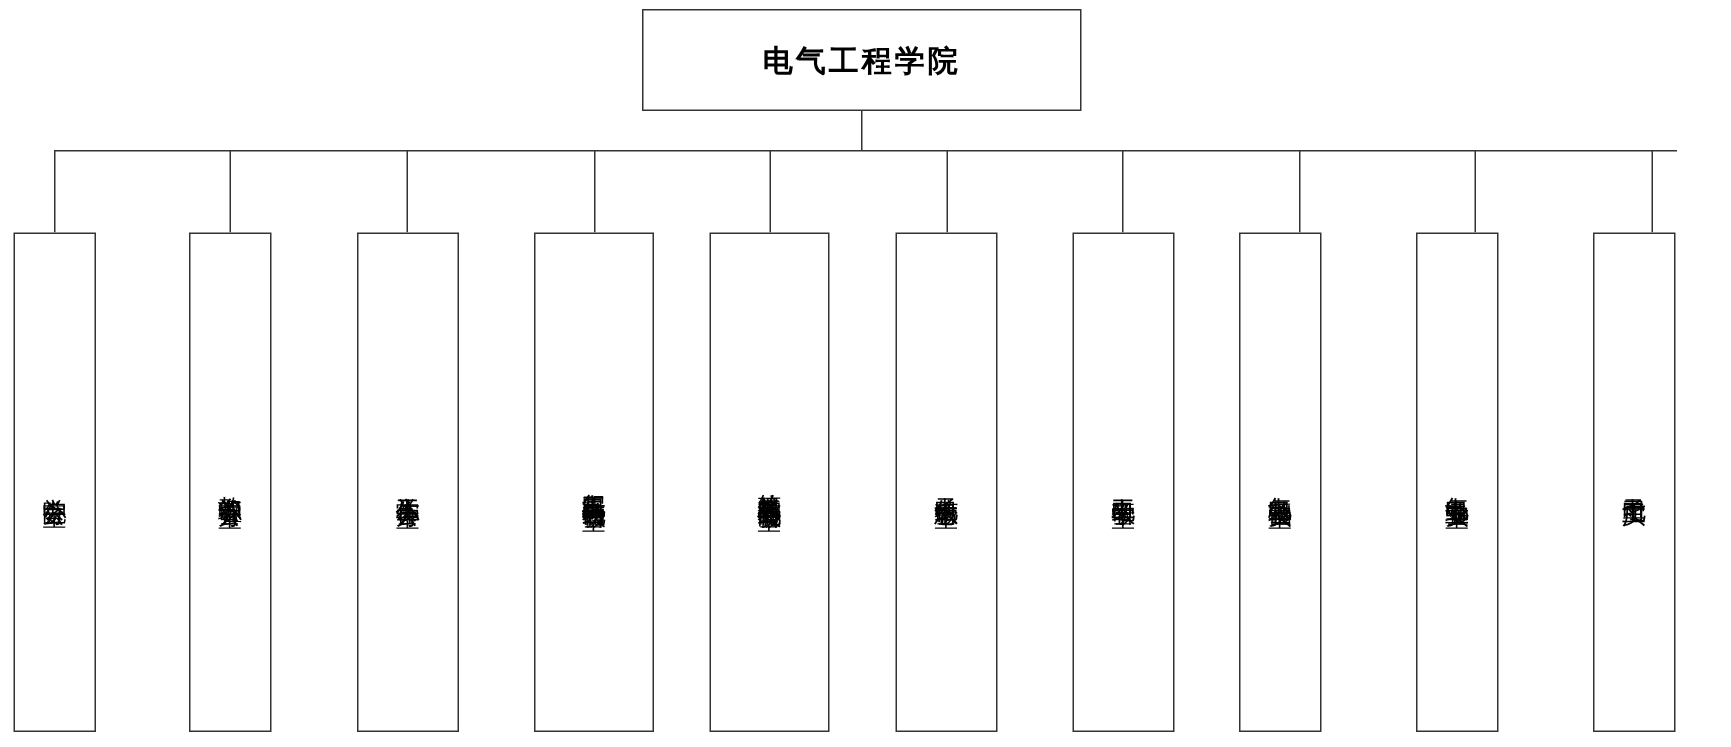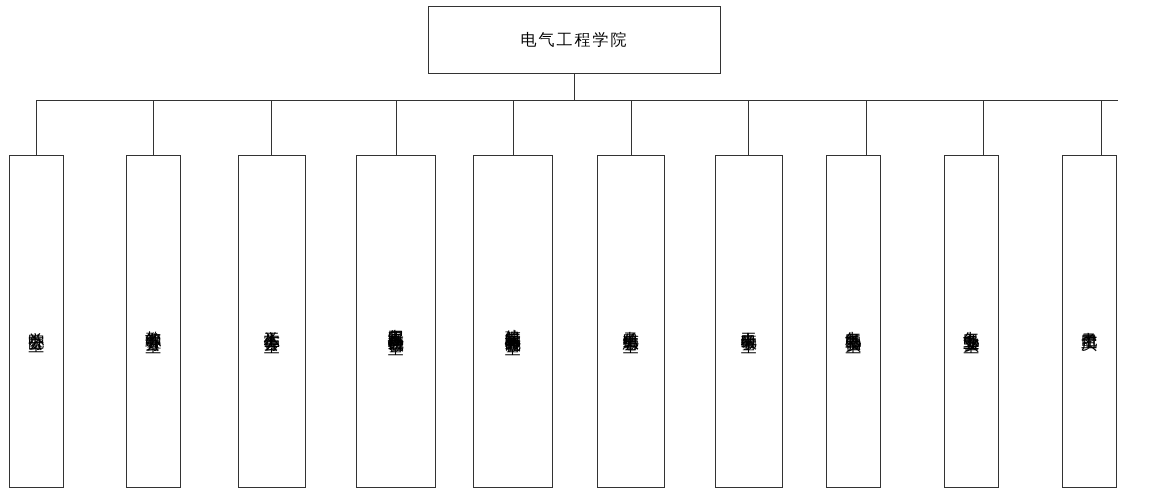--- a/index.html
+++ b/index.html
@@ -24,24 +24,25 @@
     box-sizing: border-box;
     border: 1px solid #333333;
     background: #ffffff;
   }
   .root-node {
     display: flex;
     align-items: center;
     justify-content: center;
   }
   .root-label {
-    font-size: 16px;
+    font-size: 20px;
     letter-spacing: 2px;
     line-height: 1.2;
     white-space: nowrap;
+    font-weight: bold;
   }
   .leaf-node {
     display: flex;
     align-items: center;
     justify-content: center;
   }
   .leaf-label {
     writing-mode: vertical-rl;
     text-orientation: upright;
     font-size: 16px;

